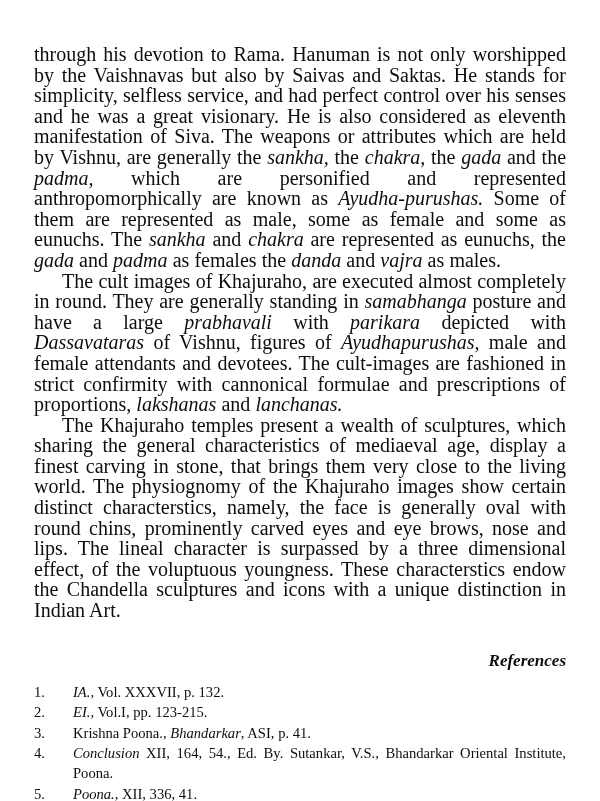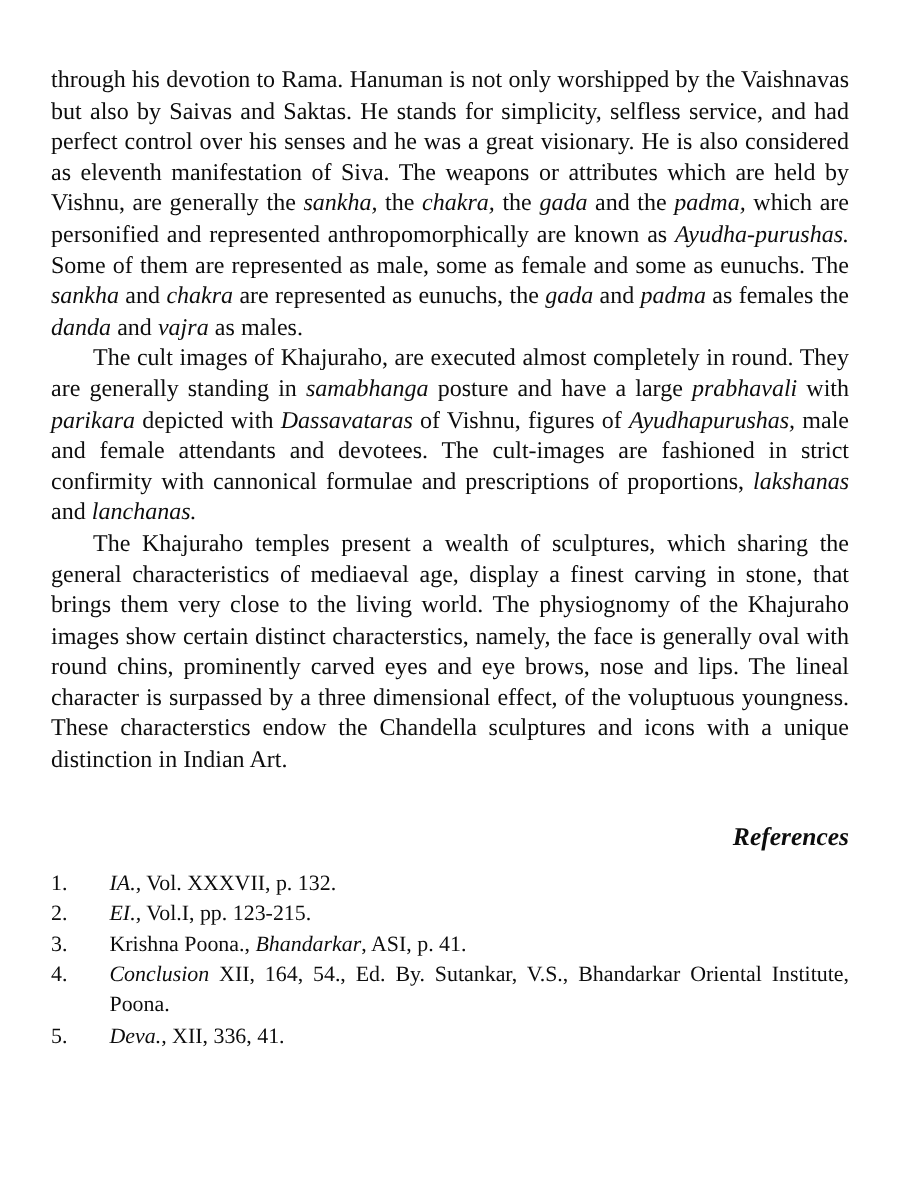--- a/index.html
+++ b/index.html
@@ -45,21 +45,21 @@
   .body-col {
     position: absolute;
     top: 44px;
     left: 34px;
     width: 532px;
   }
   p.para {
     margin: 0;
     text-align: justify;
     text-justify: inter-word;
-    font-size: 16px;
+    font-size: 20px;
     line-height: 20.6px;
     text-indent: 0;
     hyphens: none;
     word-spacing: 0.1px;
   }
   p.para.indent {
     text-indent: 28px;
   }
   p.para i, p.para em {
     font-style: italic;
@@ -135,20 +135,20 @@
         <span class="reftext"><span>Krishna Poona., </span><i>Bhandarkar</i><span>, ASI, p. 41.</span></span>
       </li>
 
       <li>
         <span class="refnum">4.</span>
         <span class="reftext"><i>Conclusion</i><span> XII, 164, 54., Ed. By. Sutankar, V.S., Bhandarkar Oriental Institute, Poona.</span></span>
       </li>
 
       <li>
         <span class="refnum">5.</span>
-        <span class="reftext"><i>Deva.,</i><span> XII, 336, 41.</span></span>
+        <span class="reftext"><i>Poona.,</i><span> XII, 336, 41.</span></span>
       </li>
 
     </ol>
 
   </div>
 
 </div>
 
 </body></html>

